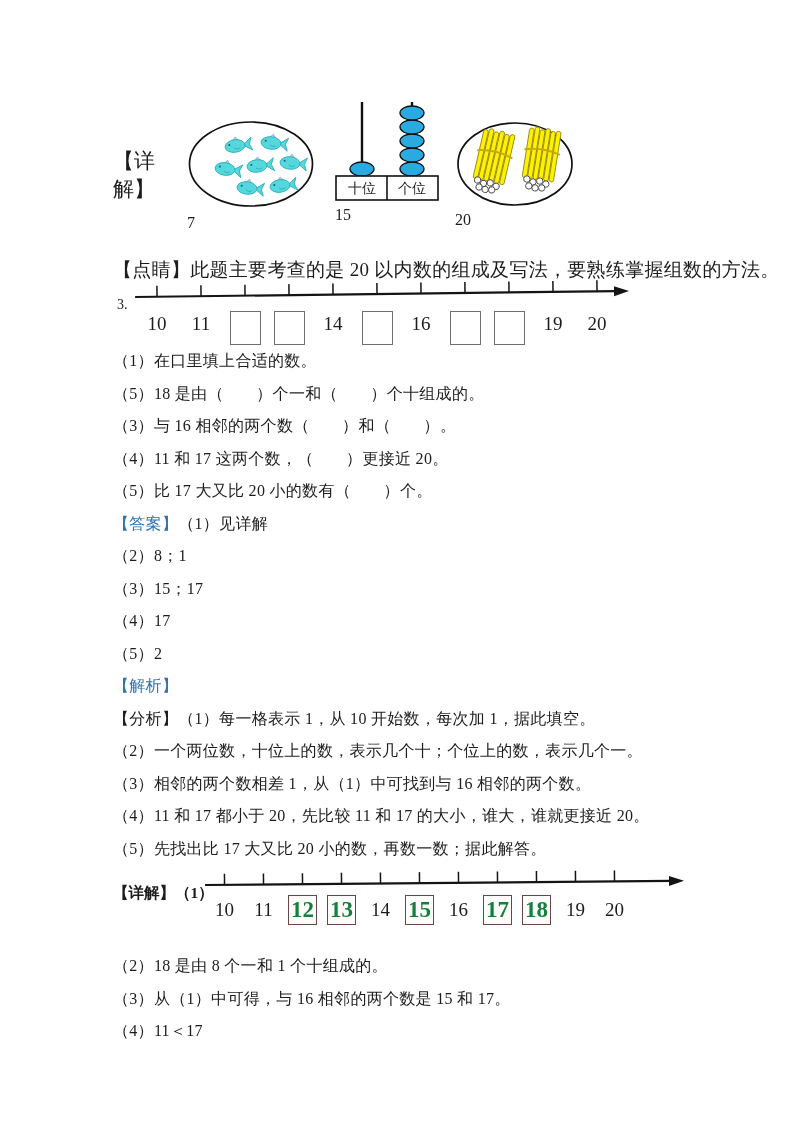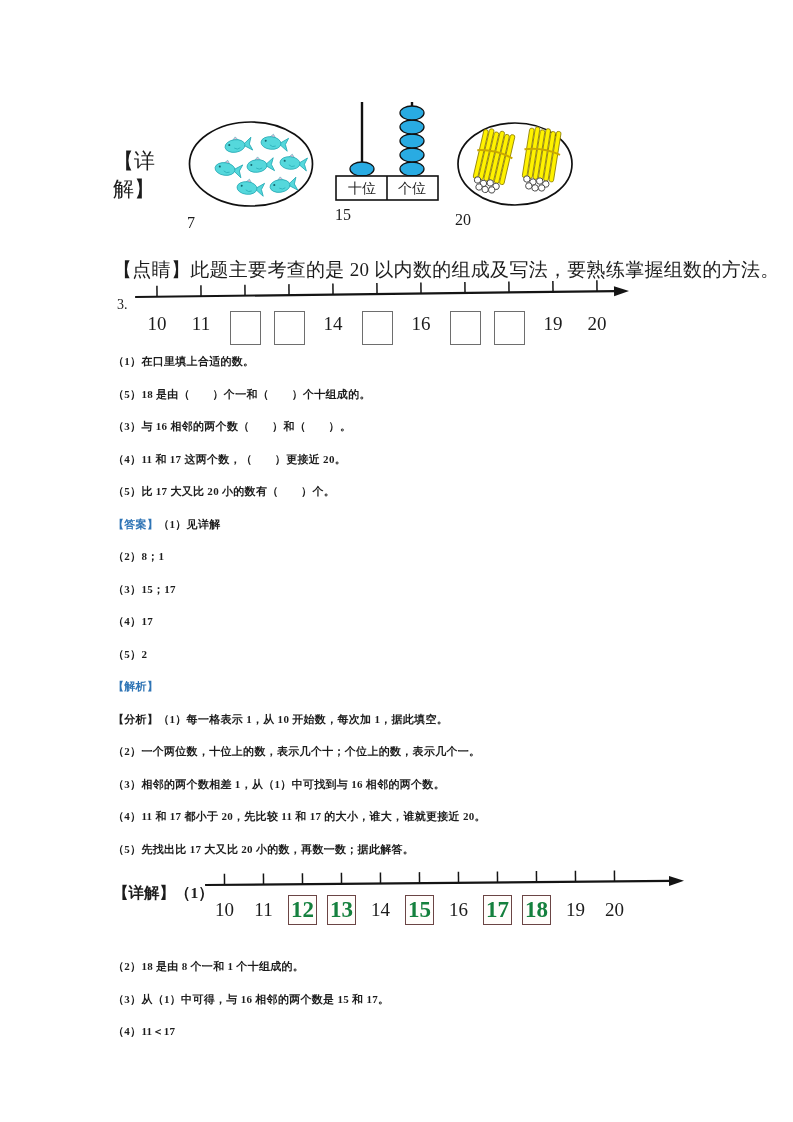--- a/index.html
+++ b/index.html
@@ -1,21 +1,21 @@
 <!DOCTYPE html>
 <html><head>
 <meta charset="utf-8">
 <style>
   html,body { margin:0; padding:0; background:#ffffff; }
   .page {
     position:relative; width:793px; height:1122px; background:#ffffff;
     font-family:"Liberation Serif","DejaVu Serif",serif; color:#1c1c1c; overflow:hidden;
   }
   .blue { color:#2E74B5; }
-  p.line { margin:0; height:32.5px; line-height:32.5px; font-size:11px; white-space:nowrap; letter-spacing:0.3px;font-weight:bold; }
+  p.line { margin:0; height:32.5px; line-height:32.5px; font-size:16px; white-space:nowrap; letter-spacing:0.3px; }
 
   
   .figures { position:absolute; top:95px; left:113px; display:flex; align-items:flex-start; }
   .figures .flbl { font-size:21px; margin-top:52px; width:74px; flex:none; }
   .fig { display:flex; flex-direction:column; align-items:flex-start; flex:none; }
   .fig .cap { font-size:16px; line-height:18px; }
   .fig-fish { margin-top:25px; margin-right:20px; }
   .fig-fish .cap { margin-top:6px; }
   .fig-abacus { margin-top:6px; margin-right:16px; }
   .fig-abacus .cap { margin-top:5px; }

